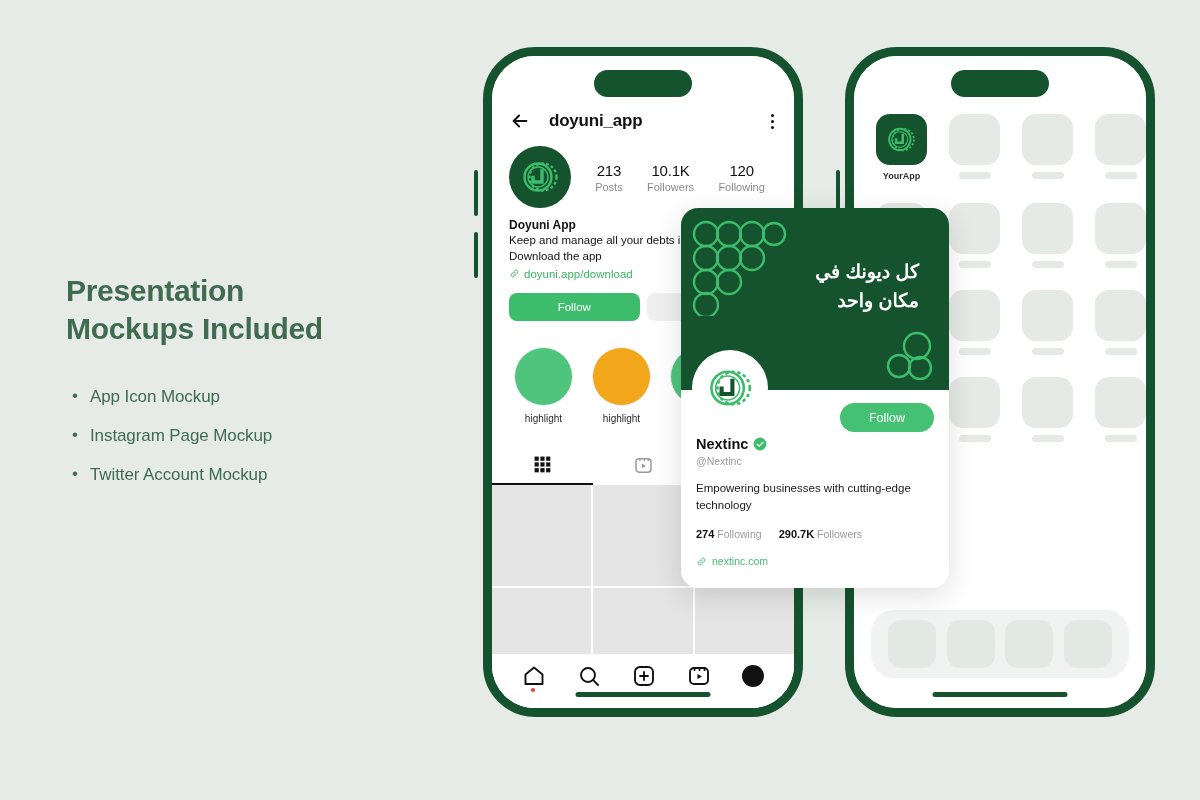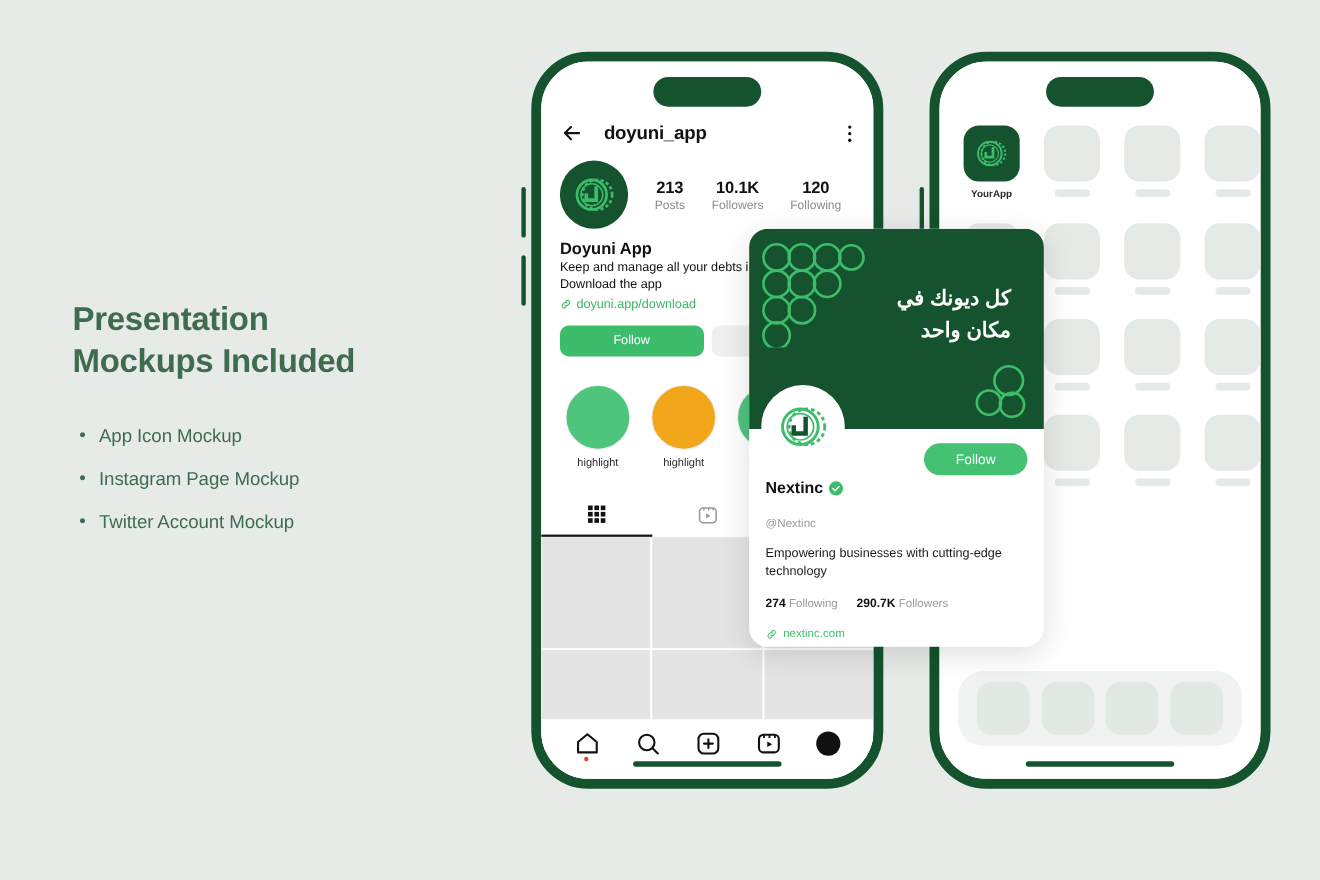--- a/index.html
+++ b/index.html
@@ -121,27 +121,27 @@
     display: flex; align-items: center; justify-content: center;
     flex: none;
   }
   .ig-stats {
     display: flex; flex: 1;
     justify-content: space-around;
     margin-left: 12px;
   }
   .stat { text-align: center; }
   .stat-num {
-    font-size: 15px; font-weight: bold; color: #111;
+    font-size: 15px; font-weight: normal; color: #111;
     letter-spacing: -0.2px;
   }
   .stat-lbl { font-size: 11px; color: #8a8a8a; margin-top: 2px; }
 
   .ig-bio { padding: 10px 17px 0 17px; }
-  .bio-name { font-size: 15px; font-weight: bold; color: #111; }
+  .bio-name { font-size: 12px; font-weight: bold; color: #111; }
   .bio-line { font-size: 11.5px; color: #111; line-height: 1.42; }
   .bio-link {
     font-size: 11.5px; color: #3ab563;
     margin-top: 3px; display: flex; align-items: center; gap: 4px;
   }
 
   .ig-actions {
     display: flex; gap: 7px;
     padding: 13px 17px 0 17px;
   }
@@ -305,21 +305,21 @@
     background: #44c172;
     border-radius: 16px;
     color: #fff; font-size: 12.5px;
     display: flex; align-items: center; justify-content: center;
   }
   .tw-name-row {
     display: flex; align-items: center; gap: 5px;
     padding-top: 46px;
   }
   .tw-name { font-size: 14.5px; font-weight: bold; color: #111; }
-  .tw-handle { font-size: 10.5px; color: #9b9b9b; margin-top: 18px; }
+  .tw-handle { font-size: 10.5px; color: #9b9b9b; margin-top: 3px; }
   .tw-bio {
     font-size: 11.5px; color: #1a1a1a;
     line-height: 1.45; margin-top: 13px;
   }
   .tw-metrics {
     display: flex; gap: 17px; margin-top: 15px;
     font-size: 10.5px;
   }
   .tw-metrics b { color: #111; font-size: 11px; }
   .tw-metrics span { color: #9b9b9b; }

